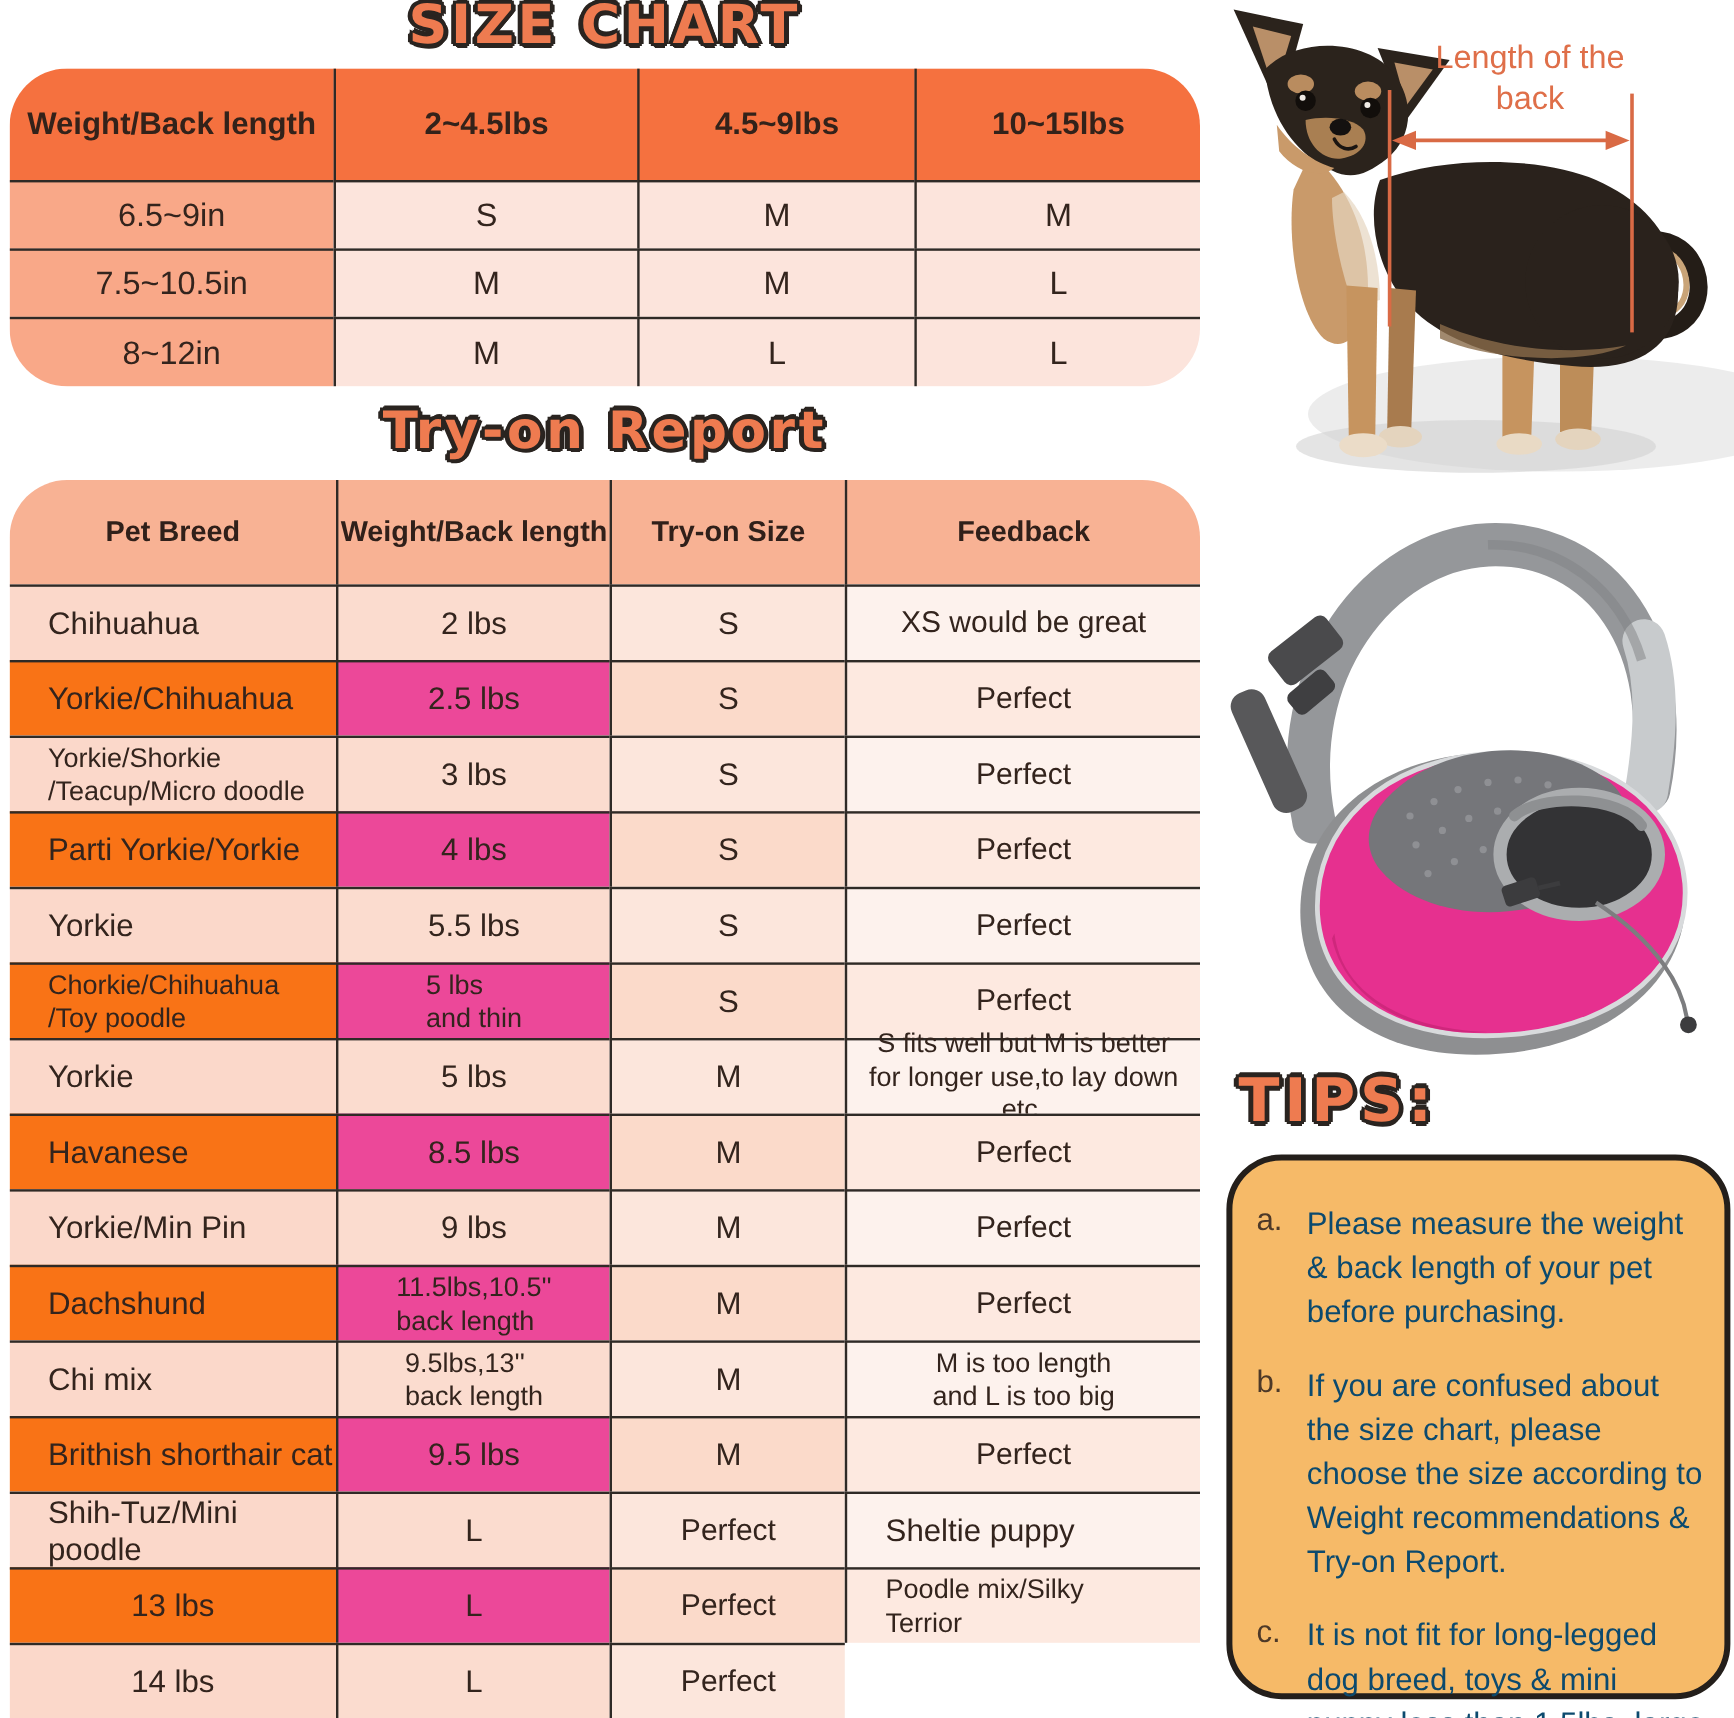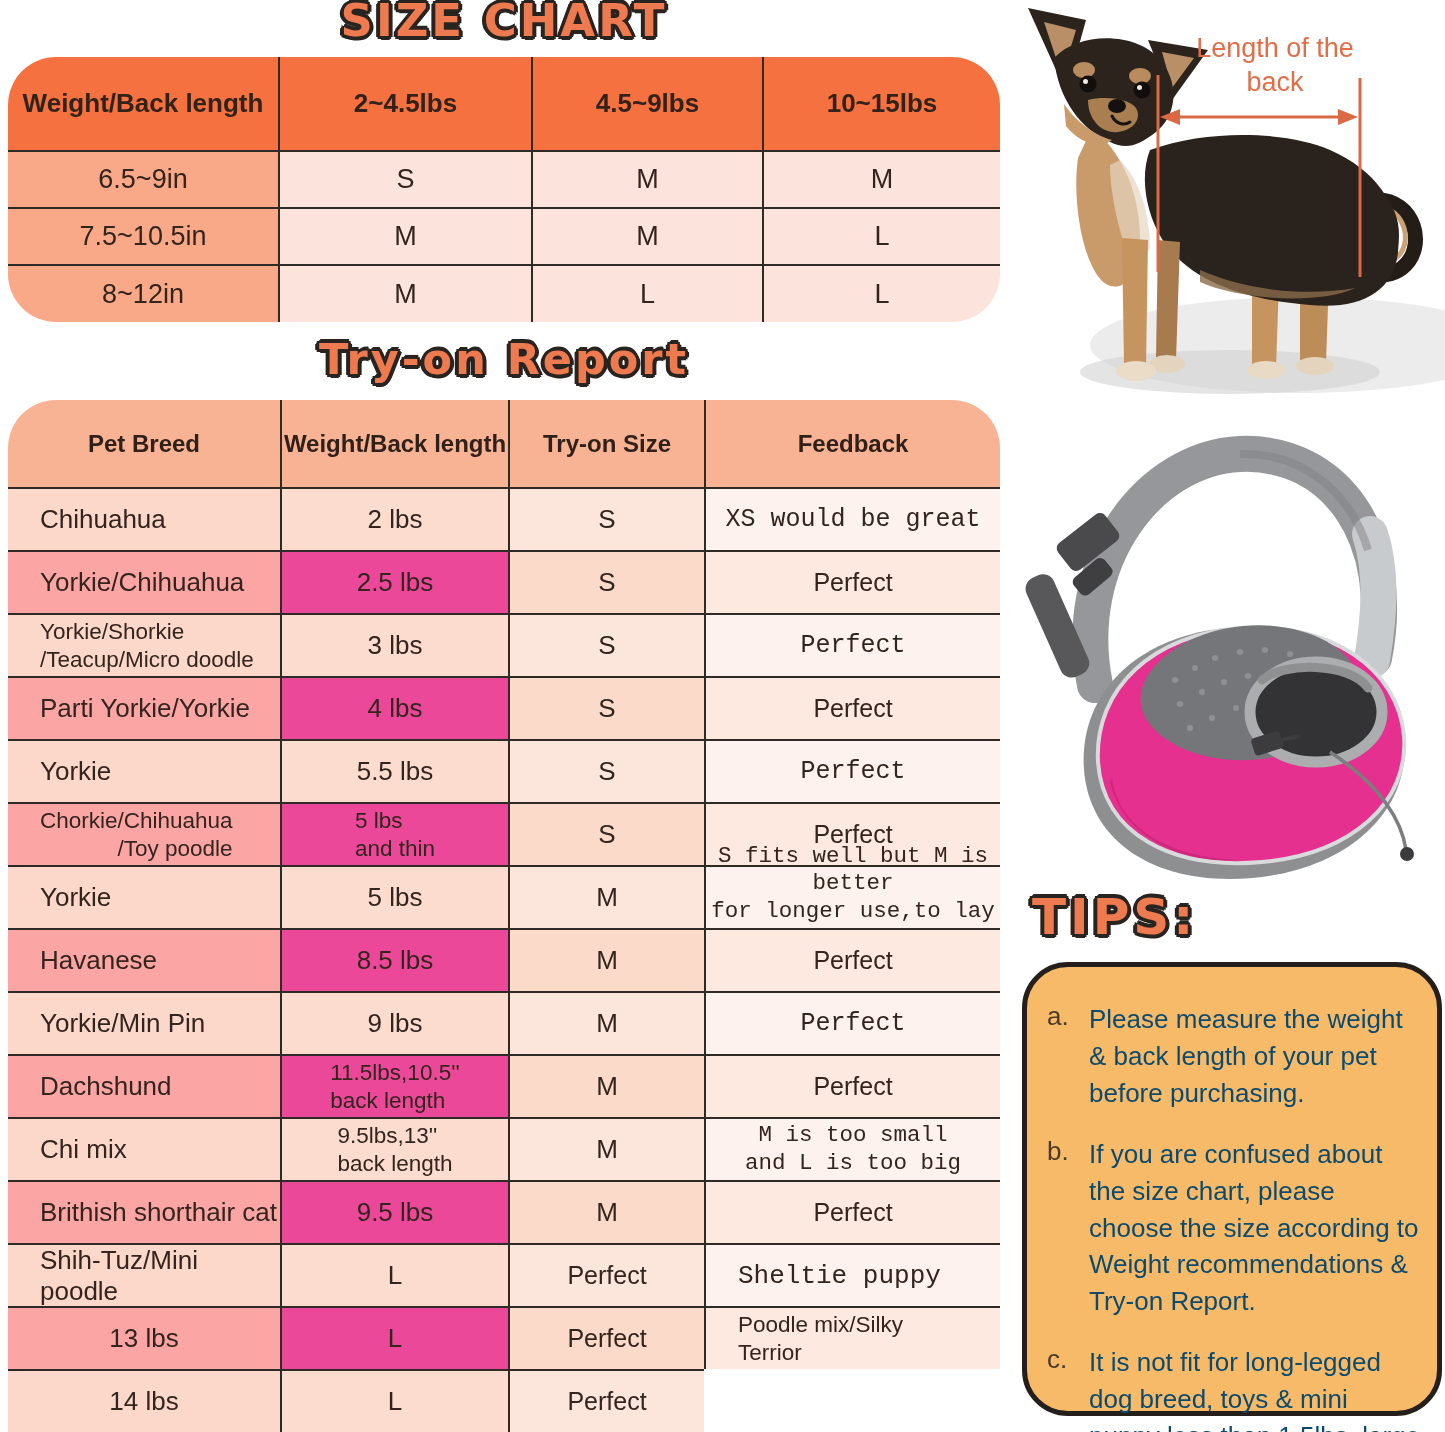--- a/index.html
+++ b/index.html
@@ -45,23 +45,23 @@
   }
   .tryon-table > div{display:flex;align-items:center;justify-content:center;font-size:26px;}
   .tryon-table > div:nth-child(n+5){border-top:2px solid #2F2A26;}
   .tryon-table > div:nth-child(4n+2),
   .tryon-table > div:nth-child(4n+3),
   .tryon-table > div:nth-child(4n){border-left:2px solid #2F2A26;}
   
   .tryon-table > div:nth-child(8n+5){background:#FBD8CA;}
   .tryon-table > div:nth-child(8n+6){background:#FBDCCF;}
   .tryon-table > div:nth-child(8n+7){background:#FCE6DC;}
-  .tryon-table > div:nth-child(8n+8){background:#FDF2ED;font-family:Liberation Mono, monospace;}
-  
-  .tryon-table > div:nth-child(8n+9){background:#fca5a5;text-align:right;}
+  .tryon-table > div:nth-child(8n+8){background:#FDF2ED;}
+  
+  .tryon-table > div:nth-child(8n+9){background:#f97316;}
   .tryon-table > div:nth-child(8n+10){background:#ec4899;}
   .tryon-table > div:nth-child(8n+11){background:#FBDACA;}
   .tryon-table > div:nth-child(8n+12){background:#FDE9E0;}
   .tryon-table > .th{background:#F8B294;font-weight:bold;font-size:24px;color:#30201A;}
   .tryon-table > .cb{justify-content:flex-start;padding-left:32px;text-align:left;}
   .tryon-table > .cf{font-size:25px;text-align:center;}
   .tryon-table > .ml{font-size:22.5px;line-height:1.22;white-space:pre-line;}
 
   
   .dog-figure{position:absolute;left:1000px;top:0;width:445px;height:430px;}
@@ -231,21 +231,21 @@
   <div class="cb">Dachshund</div>
   <div class="cw ml">11.5lbs,10.5''
 back length</div>
   <div class="cs">M</div>
   <div class="cf">Perfect</div>
 
   <div class="cb">Chi mix</div>
   <div class="cw ml">9.5lbs,13''
 back length</div>
   <div class="cs">M</div>
-  <div class="cf ml">M is too small
+  <div class="cf ml">M is too length
 and L is too big</div>
 
   <div class="cb">Brithish shorthair cat</div>
   <div class="cw">9.5 lbs</div>
   <div class="cs">M</div>
   <div class="cf">Perfect</div>
 
   <div class="cb">Shih-Tuz/Mini poodle</div>
   <div class="cs">L</div>
   <div class="cf">Perfect</div>

